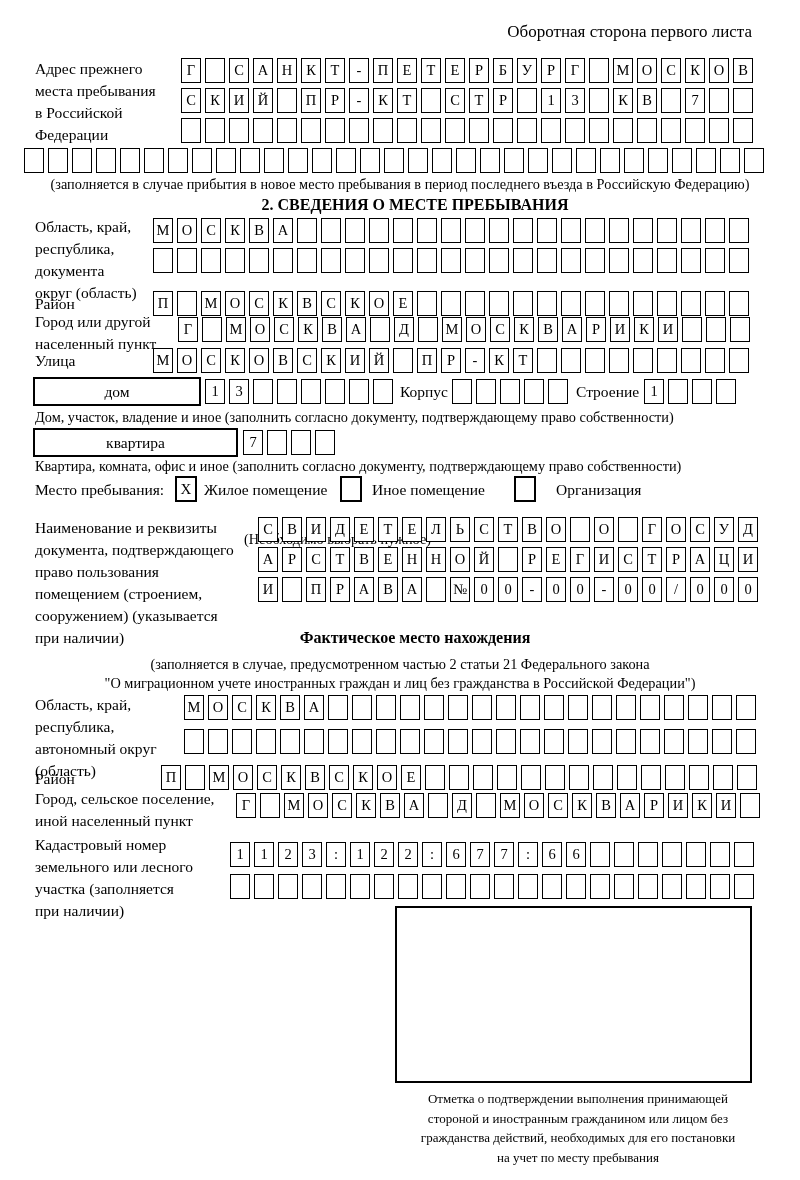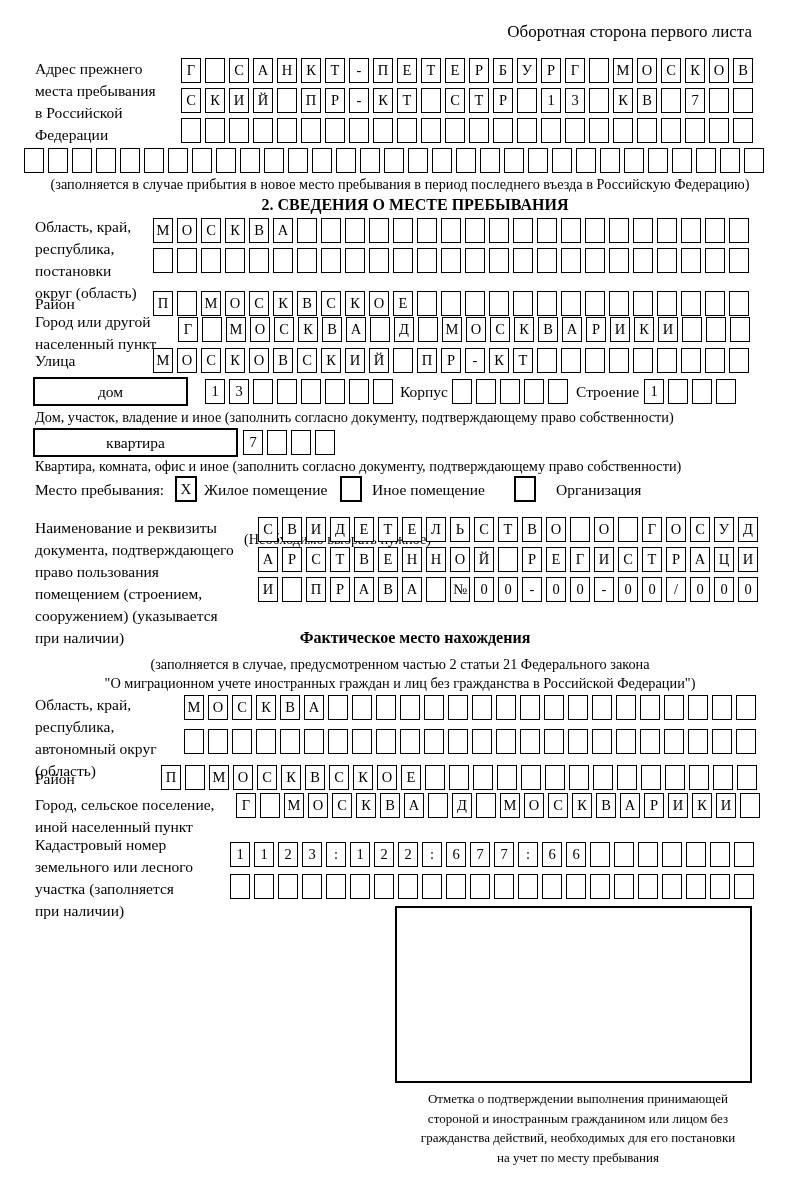--- a/index.html
+++ b/index.html
@@ -145,21 +145,21 @@
       <span class="cell">&nbsp;</span>
       <span class="cell">&nbsp;</span>
     </div>
   <div class="cap center" style="top:176px;">(заполняется в случае прибытия в новое место пребывания в период последнего въезда в Российскую Федерацию)</div>
 
   <div class="title" style="top:196px;">2. СВЕДЕНИЯ О МЕСТЕ ПРЕБЫВАНИЯ</div>
 
   <div class="lbl" style="left:35px;top:216px;">
     <div>Область, край,</div>
     <div>республика,</div>
-    <div>постановки</div>
+    <div>документа</div>
     <div>округ (область)</div>
   </div>
   <div class="row" style="left:153px;top:218px;">
       <span class="cell">М</span>
       <span class="cell">О</span>
       <span class="cell">С</span>
       <span class="cell">К</span>
       <span class="cell">В</span>
       <span class="cell">А</span>
       <span class="cell">&nbsp;</span>
@@ -292,21 +292,21 @@
       <span class="cell">&nbsp;</span>
       <span class="cell">&nbsp;</span>
       <span class="cell">&nbsp;</span>
       <span class="cell">&nbsp;</span>
       <span class="cell">&nbsp;</span>
       <span class="cell">&nbsp;</span>
       <span class="cell">&nbsp;</span>
       <span class="cell">&nbsp;</span>
     </div>
 
-  <div class="bigbox" style="left:33px;top:377px;width:155px;text-align:right;">дом</div>
+  <div class="bigbox" style="left:33px;top:377px;width:168px;text-align:right;">дом</div>
   <div class="row" style="left:205px;top:379px;">
       <span class="cell">1</span>
       <span class="cell">3</span>
       <span class="cell">&nbsp;</span>
       <span class="cell">&nbsp;</span>
       <span class="cell">&nbsp;</span>
       <span class="cell">&nbsp;</span>
       <span class="cell">&nbsp;</span>
       <span class="cell">&nbsp;</span>
     </div>
@@ -508,21 +508,21 @@
       <span class="cell">&nbsp;</span>
       <span class="cell">&nbsp;</span>
       <span class="cell">&nbsp;</span>
       <span class="cell">&nbsp;</span>
       <span class="cell">&nbsp;</span>
       <span class="cell">&nbsp;</span>
       <span class="cell">&nbsp;</span>
       <span class="cell">&nbsp;</span>
     </div>
 
-  <div class="lbl" style="left:35px;top:788px;margin-top:6px;">
+  <div class="lbl" style="left:35px;top:788px;">
     <div>Город, сельское поселение,</div>
     <div>иной населенный пункт</div>
   </div>
   <div class="row" style="left:236px;top:793px;">
       <span class="cell">Г</span>
       <span class="cell">&nbsp;</span>
       <span class="cell">М</span>
       <span class="cell">О</span>
       <span class="cell">С</span>
       <span class="cell">К</span>

